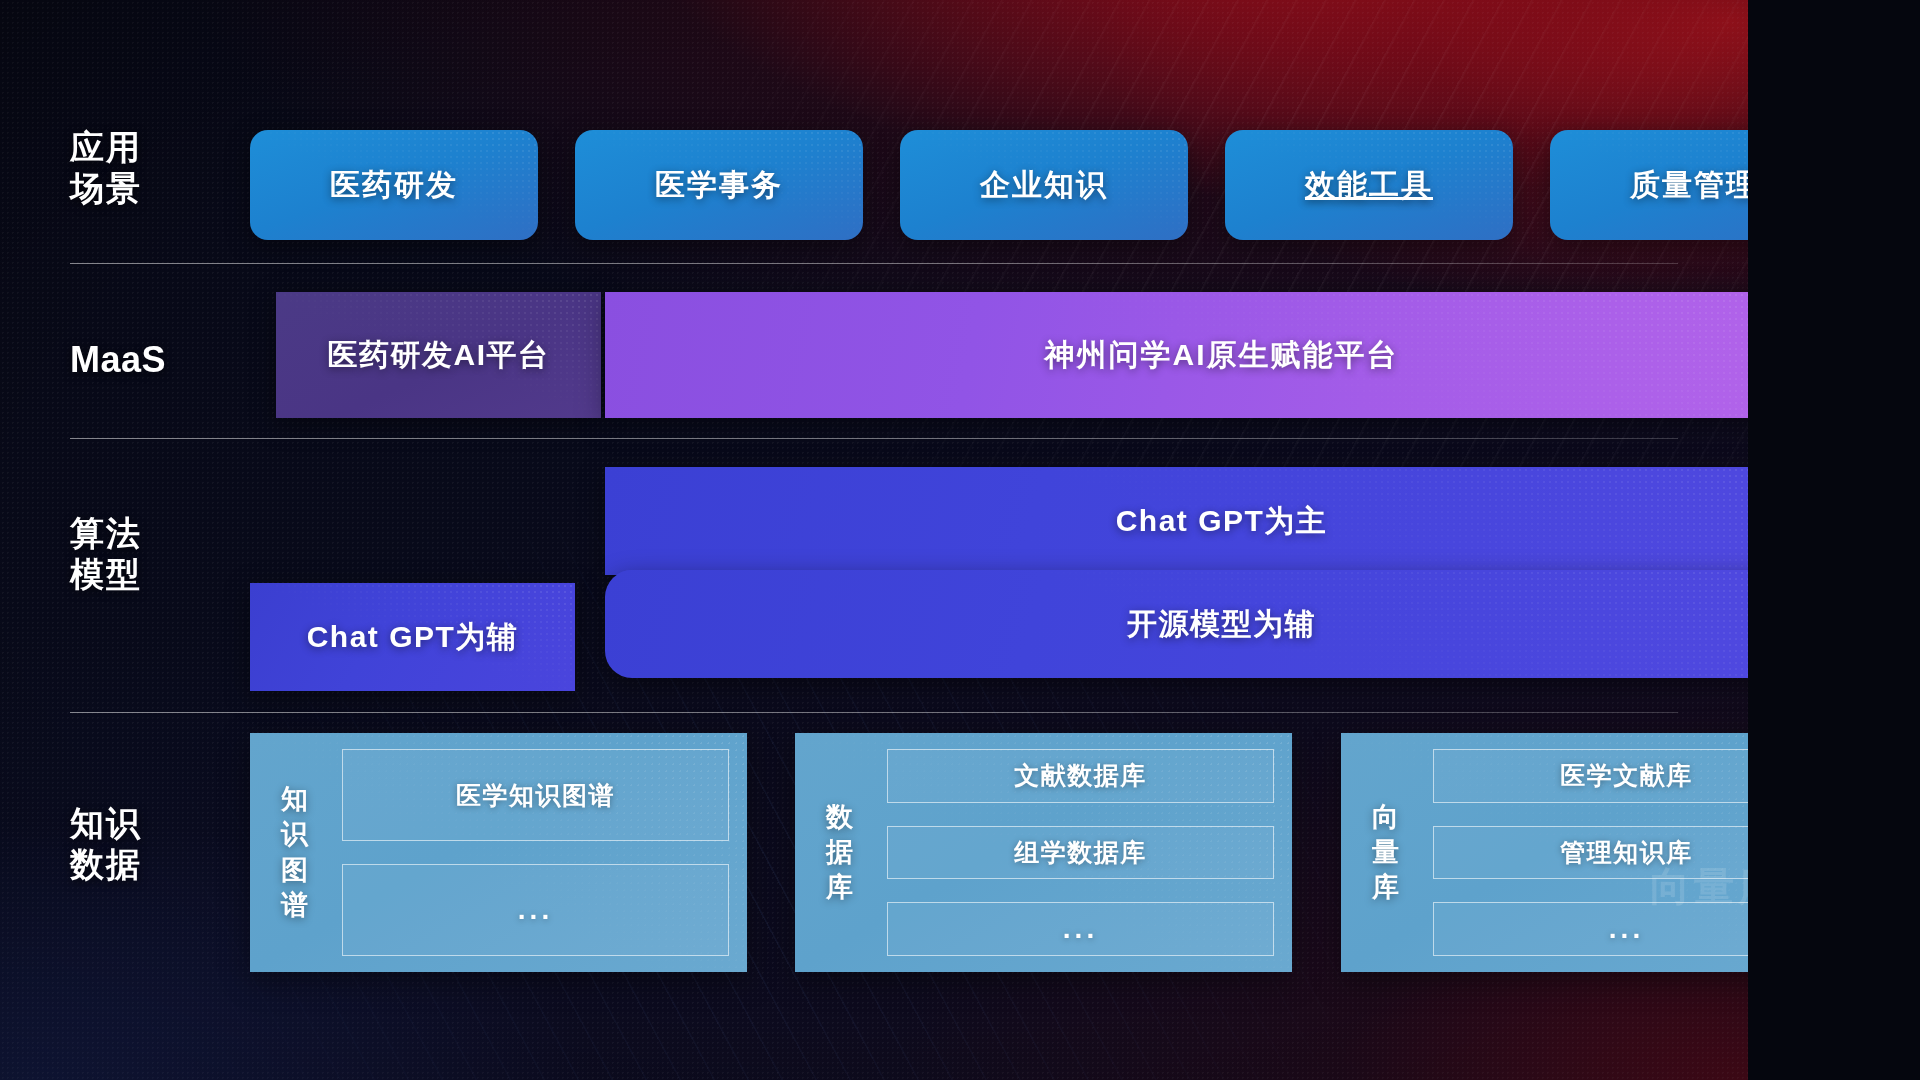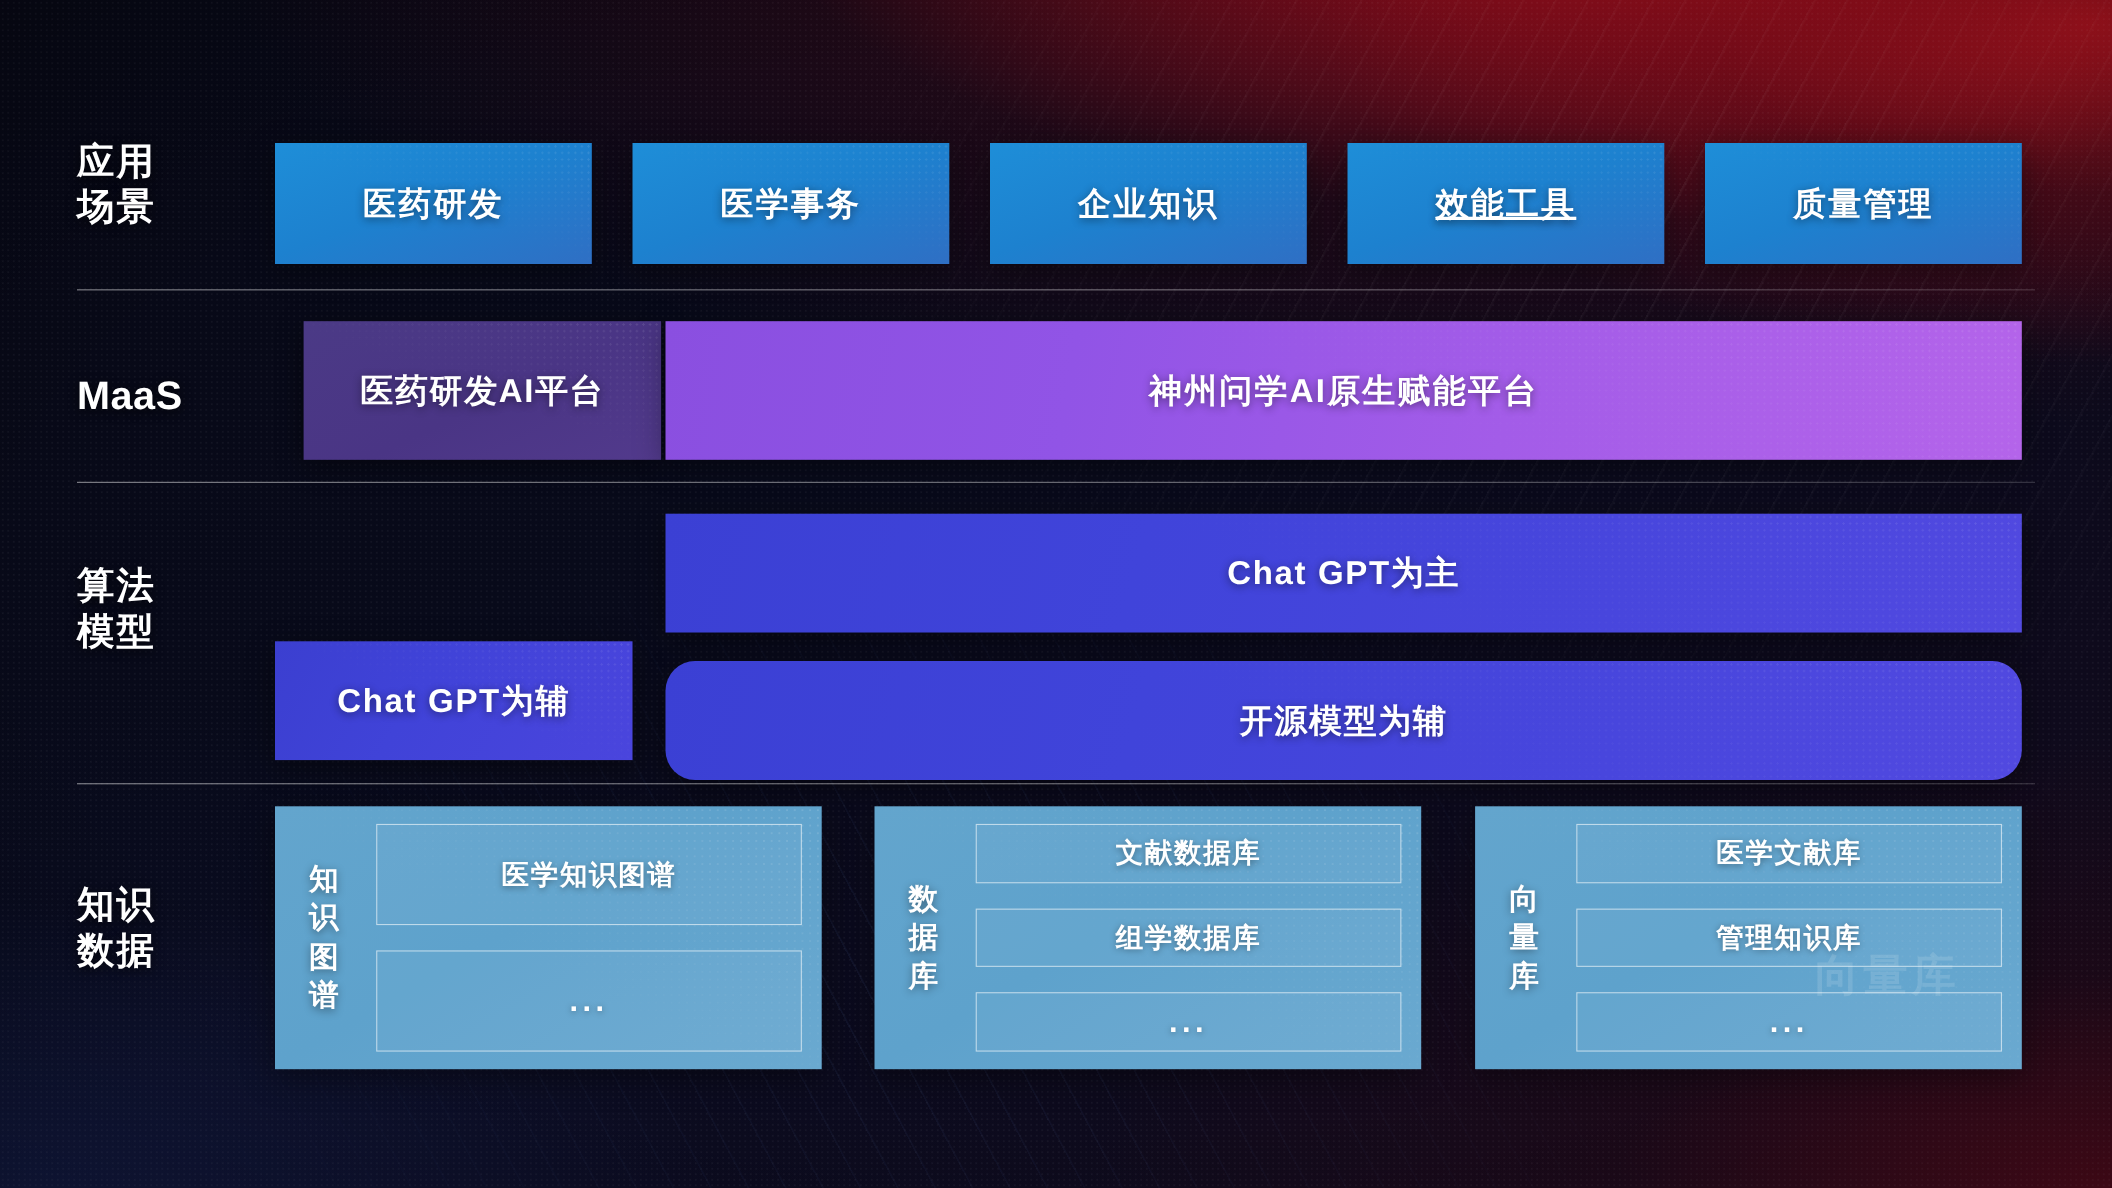--- a/index.html
+++ b/index.html
@@ -4,21 +4,21 @@
 <style>
   * { margin:0; padding:0; box-sizing:border-box; }
   html, body {
     width:1920px; height:1080px; overflow:hidden;
     background:#05060e;
     font-family:"Liberation Sans","DejaVu Sans",sans-serif;
   }
 
   
   #stage {
-    position:relative; width:1920px; height:1080px;
+    position:relative; width:1748px; height:1080px;
     background:#4c1d95;
     overflow:hidden;
   }
   .bg-layer { position:absolute; inset:0; pointer-events:none; }
 
   
   .bg-base {
     background:
       radial-gradient(120% 90% at 76% -12%, rgba(196,18,30,0.95) 0%, rgba(150,12,26,0.70) 18%, rgba(70,8,20,0.35) 34%, rgba(10,10,24,0.0) 56%),
       radial-gradient(70% 55% at 99% 2%, rgba(236,30,40,0.95) 0%, rgba(150,14,26,0.45) 26%, rgba(12,10,24,0) 52%),
@@ -89,20 +89,21 @@
             mask-image: linear-gradient(200deg, #000 0%, transparent 55%);
     pointer-events:none;
   }
   .card > span { position:relative; z-index:2; }
 
   
   .app-card {
     background:linear-gradient(160deg,#1e8ed8 0%,#1d81cf 48%,#2f6fc4 100%);
     font-size:30px; letter-spacing:2px;
     box-shadow:0 6px 24px rgba(0,0,0,.38);
+    border-radius:18px;
   }
 
   
   .maas-left {
     background:linear-gradient(155deg,#4b3a86 0%,#4a3585 55%,#523a8c 100%);
     font-size:30px; letter-spacing:1.5px;
     box-shadow:0 6px 24px rgba(0,0,0,.4);
   }
   .maas-right {
     background:linear-gradient(100deg,#8a4fe0 0%,#9154e6 30%,#a35ce8 62%,#b464ea 100%);
@@ -221,21 +222,21 @@
     <div class="row-label" style="top:513px;">算法
 模型</div>
 
     <div class="card algo-card wide" style="left:605px; top:467px; width:1233px; height:108px;">
       <span>Chat GPT为主</span>
     </div>
 
     <div class="card algo-card" style="left:250px; top:583px; width:325px; height:108px;">
       <span>Chat GPT为辅</span>
     </div>
-    <div class="card algo-card wide" style="left:605px; top:601px; width:1233px; height:108px;border-radius:27px;">
+    <div class="card algo-card wide" style="left:605px; top:570px; width:1233px; height:108px;border-radius:27px;">
       <span>开源模型为辅</span>
     </div>
 
     <div class="divider" style="top:712px;"></div>
 
     <div class="row-label" style="top:803px;">知识
 数据</div>
 
     <div class="kgroup" style="left:250px; top:733px; width:497px; height:239px;">
       <div class="kgroup-title">知

